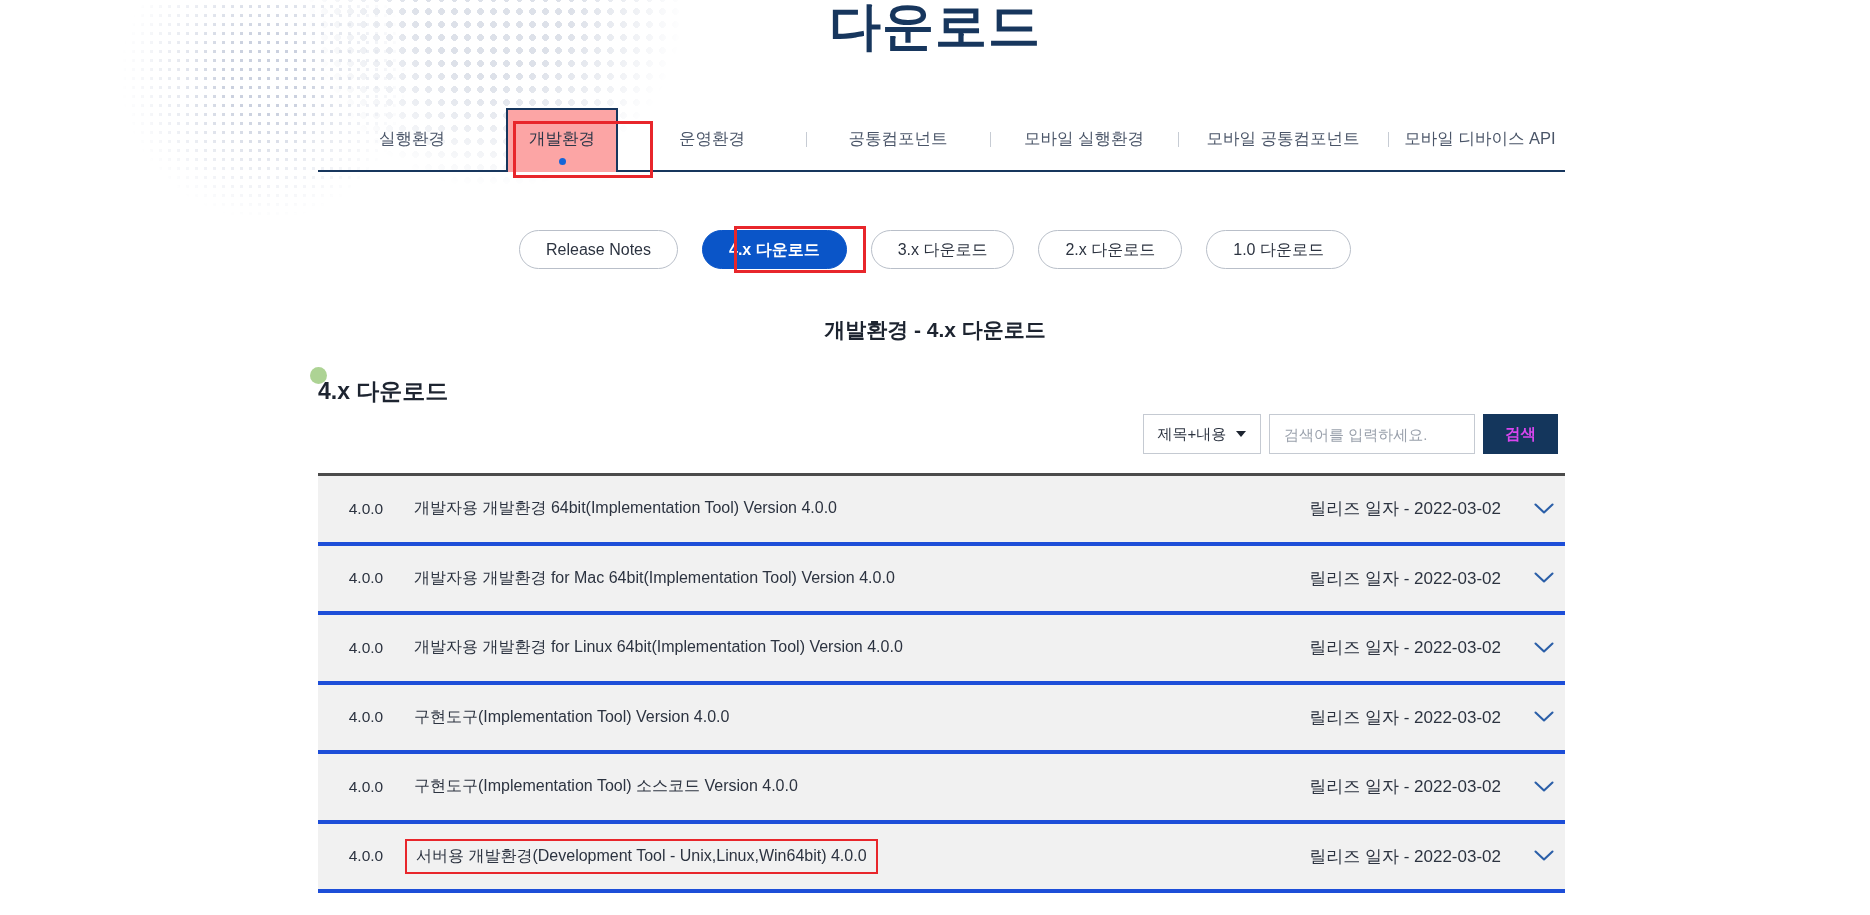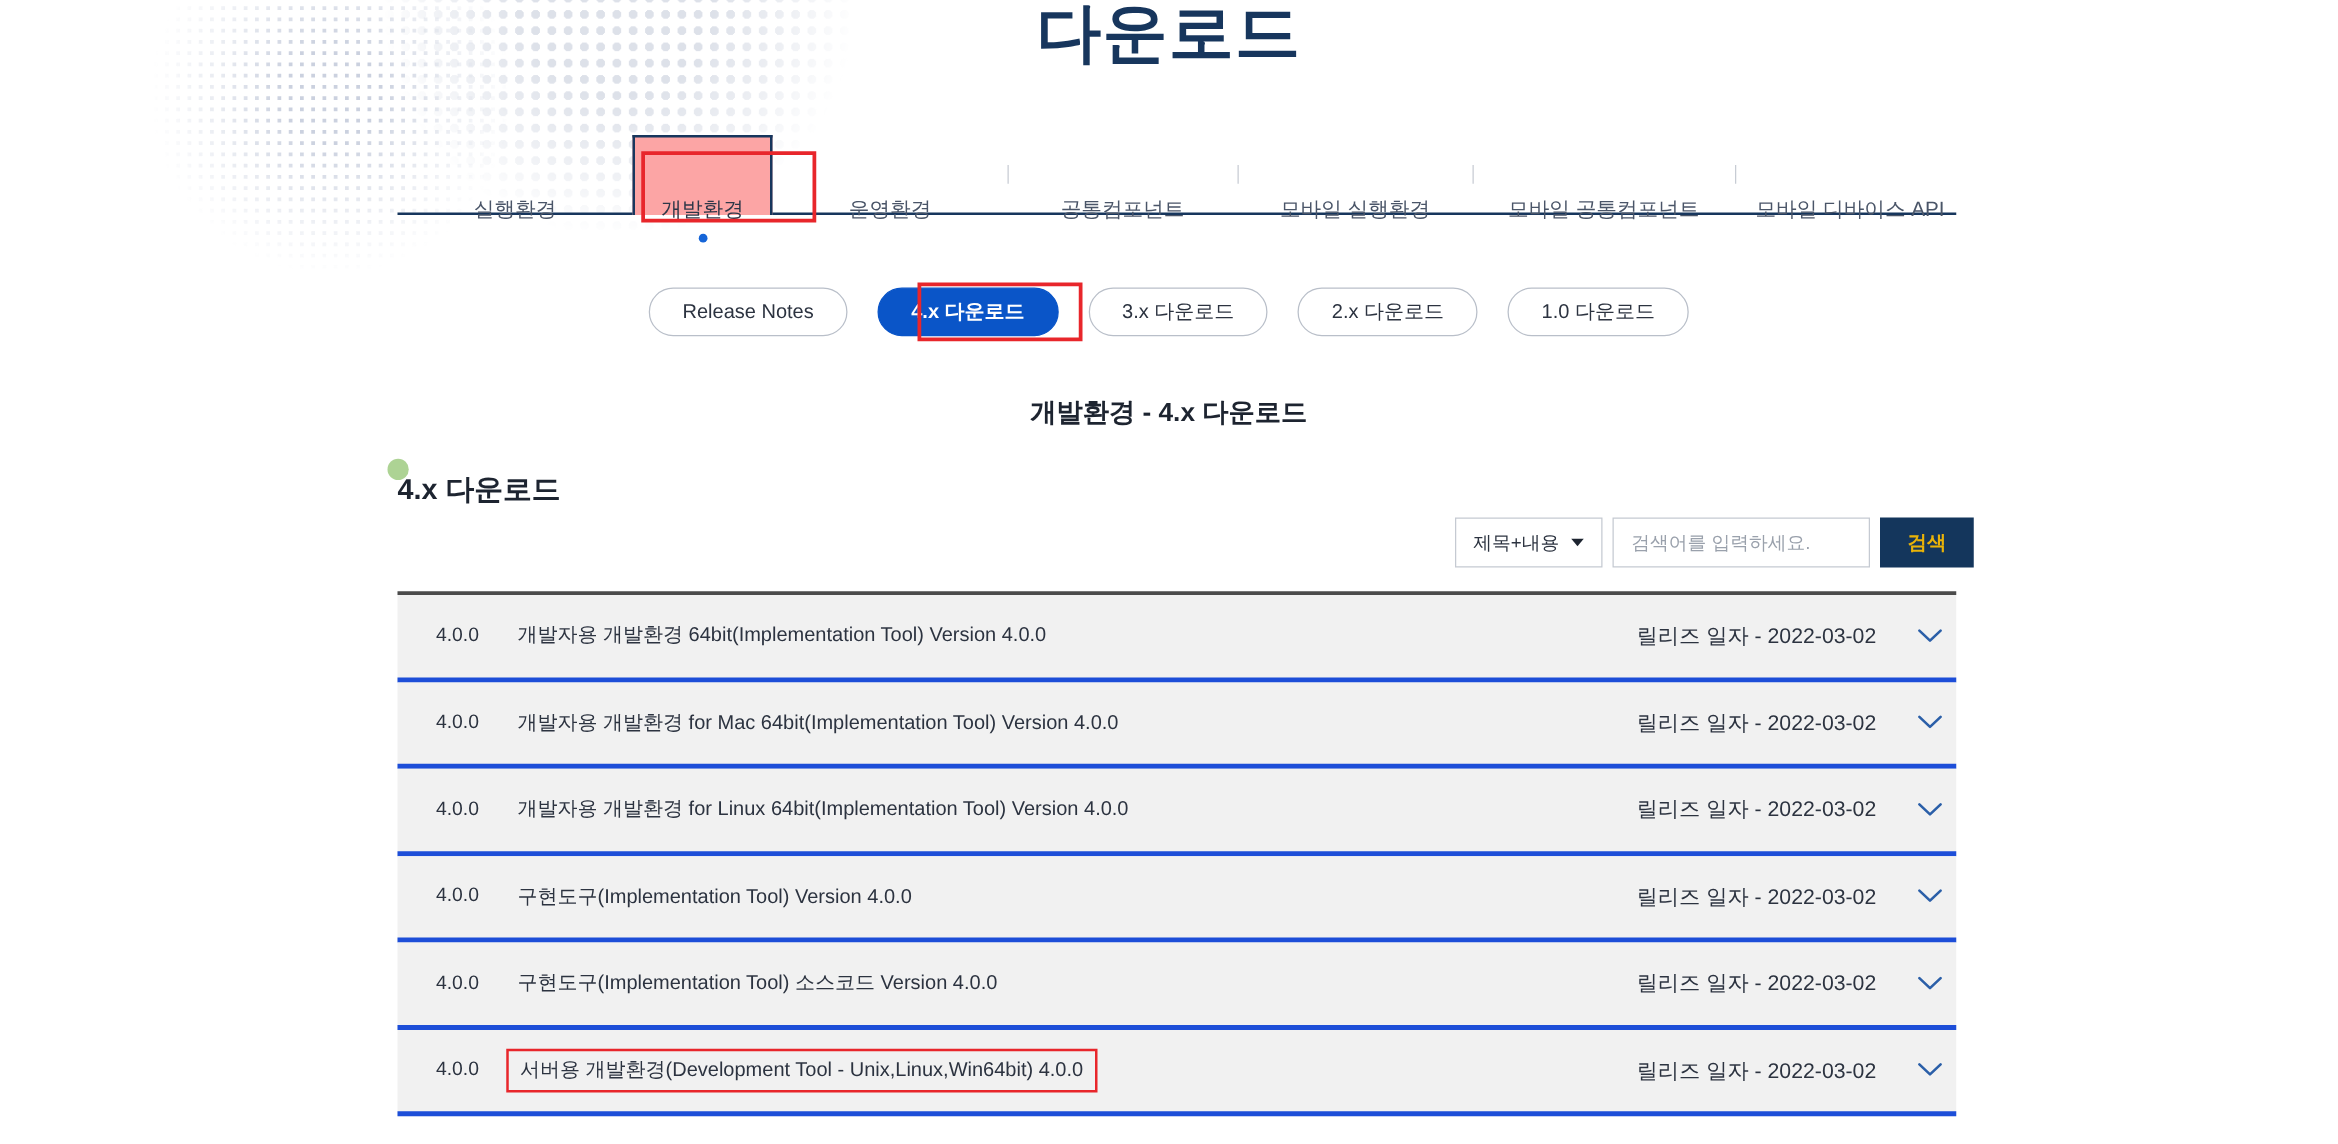--- a/index.html
+++ b/index.html
@@ -46,21 +46,21 @@
   .tabs{position:absolute;left:0;top:0;display:flex;align-items:flex-start;height:64px;}
   .tab{
     position:relative;
     font-size:16.5px;color:#4a5568;
     padding:20px 0 0 0;
     text-align:center;
     box-sizing:border-box;
     cursor:pointer;
     white-space:nowrap;
   }
-  .tab .lbl{display:block;margin-top:29px;}
+  .tab .lbl{display:block;}
   .tab.sep-left::before{
     content:"";position:absolute;left:0;top:24px;width:1px;height:15px;background:#c7ccd4;
   }
   .tab.active{
     border:2px solid #17365d;border-bottom:none;
     background:#fca5a5;
     height:64px;
     padding-top:18px;
     color:#2d3748;
     z-index:3;
@@ -105,21 +105,21 @@
     font-size:23px;font-weight:700;color:#1d2430;
   }
   #section-title .greendot{
     position:absolute;left:-8px;top:-9px;
     width:17px;height:17px;border-radius:50%;
     background:#a9d18e;opacity:.95;z-index:-1;
   }
 
   
   #search-row{
-    position:absolute;right:291px;top:414px;
+    position:absolute;right:312px;top:414px;
     display:flex;align-items:flex-start;gap:8px;
   }
   #category-select{
     width:118px;height:40px;
     border:1px solid #c5cad2;background:#fff;
     display:flex;align-items:center;justify-content:center;gap:10px;
     font-size:15px;color:#2c3340;cursor:pointer;box-sizing:border-box;
   }
   #category-select .caret{
     width:0;height:0;border-left:5px solid transparent;border-right:5px solid transparent;
@@ -128,21 +128,21 @@
   #search-input{
     width:206px;height:40px;
     border:1px solid #c5cad2;background:#fff;
     font-size:15px;color:#2c3340;
     padding:16px 14px;box-sizing:border-box;
     font-family:inherit;
   }
   #search-input::placeholder{color:#9aa1ac;}
   #search-button{
     width:75px;height:40px;
-    background:#14365c;color:#eab308;border:none;
+    background:#14365c;color:#d946ef;border:none;
     font-size:15.5px;font-weight:700;cursor:pointer;
     font-family:inherit;
   }
 
   
   #download-list{
     position:absolute;left:318px;top:473px;width:1247px;
     border-top:3px solid #4b4b4b;
     box-sizing:border-box;
   }

